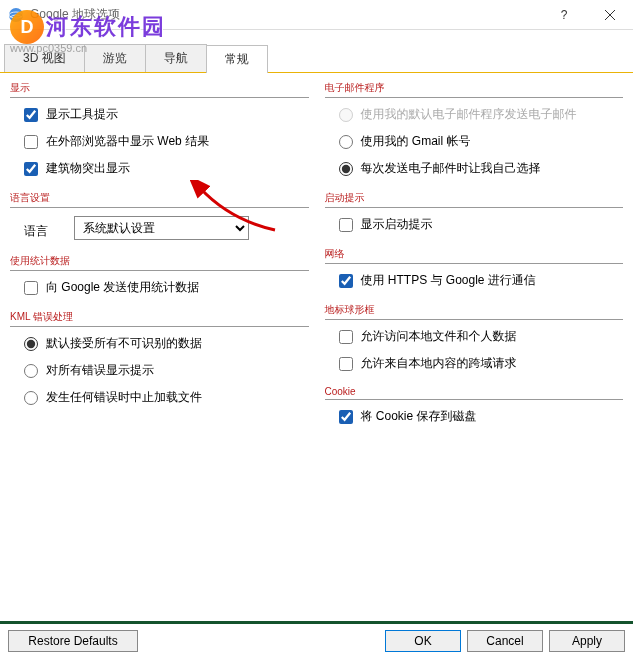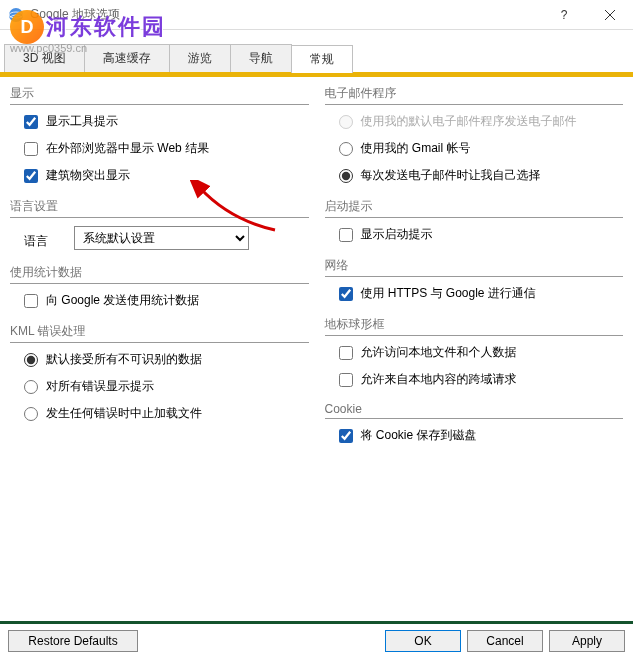--- a/index.html
+++ b/index.html
@@ -11,31 +11,31 @@
 .titlebar .title { color: #666; font-size: 12px; flex: 1; }
 .titlebar .btns { display: flex; }
 .titlebar .btn { width: 46px; height: 30px; display: flex; align-items: center; justify-content: center; color: #333; }
 
 .watermark { position: absolute; top: 10px; left: 10px; z-index: 100; pointer-events: none; opacity: 0.9; }
 .watermark .logo { display: flex; align-items: center; }
 .watermark .logo-icon { width: 34px; height: 34px; border-radius: 50%; background: linear-gradient(135deg, #ffa500, #ff6600); display: flex; align-items: center; justify-content: center; color: #fff; font-weight: bold; font-size: 18px; font-family: Arial; }
 .watermark .logo-text { font-size: 22px; font-weight: bold; color: #6d28d9; font-family: "SimHei", sans-serif; margin-left: 2px; text-shadow: 1px 1px 0 #fff; letter-spacing: 2px; }
 .watermark .url { font-size: 11px; color: #999; margin-top: -2px; }
 
-.tabs { display: flex; border-bottom: 5px solid #eab308; margin-top: 14px; padding-left: 4px; }
+.tabs { display: flex; border-bottom: 1px solid #eab308; margin-top: 14px; padding-left: 4px; }
 .tab { padding: 5px 18px; border: 1px solid transparent; border-bottom: none; cursor: pointer; color: #333; background: #f0f0f0; border-color: #c0c0c0; margin-right: -1px; position: relative; }
 .tab.active { background: #fff; border-color: #c0c0c0; z-index: 2; top: 1px; }
 
 .content { display: flex; padding: 8px 10px; height: 550px; }
 .col { flex: 1; }
 .col.left { margin-right: 8px; }
 .col.right { margin-left: 8px; }
 
 .section { margin-bottom: 14px; }
-.section-title { font-size: 12px; color: #737373; margin-bottom: 2px; }
+.section-title { font-size: 10px; color: #b91c1c; margin-bottom: 2px; }
 .section-hr { border: none; border-top: 1px solid #999; margin: 2px 0 8px 0; }
 .section-body { padding-left: 14px; }
 
 .checkrow, .radiorow { display: flex; align-items: center; margin-bottom: 10px; }
 .checkrow input, .radiorow input { margin-right: 8px; width: 14px; height: 14px; }
 .checkrow input[type=checkbox] { accent-color: #1a5fb4; }
 .radiorow input[type=radio] { accent-color: #333; }
 .disabled { color: #aaa; }
 
 .lang-row { display: flex; align-items: flex-end; gap: 16px; }
@@ -75,21 +75,20 @@
 <div class="watermark">
   <div class="logo">
     <div class="logo-icon">D</div>
     <div class="logo-text">河东软件园</div>
   </div>
   <div class="url">www.pc0359.cn</div>
 </div>
 
 <div class="tabs">
   <div class="tab">3D 视图</div>
-  <div class="tab">高速缓存</div>
   <div class="tab">游览</div>
   <div class="tab">导航</div>
   <div class="tab active">常规</div>
 </div>
 
 <div class="content">
   <div class="col left">
     <div class="section">
       <div class="section-title">显示</div>
       <hr class="section-hr">

